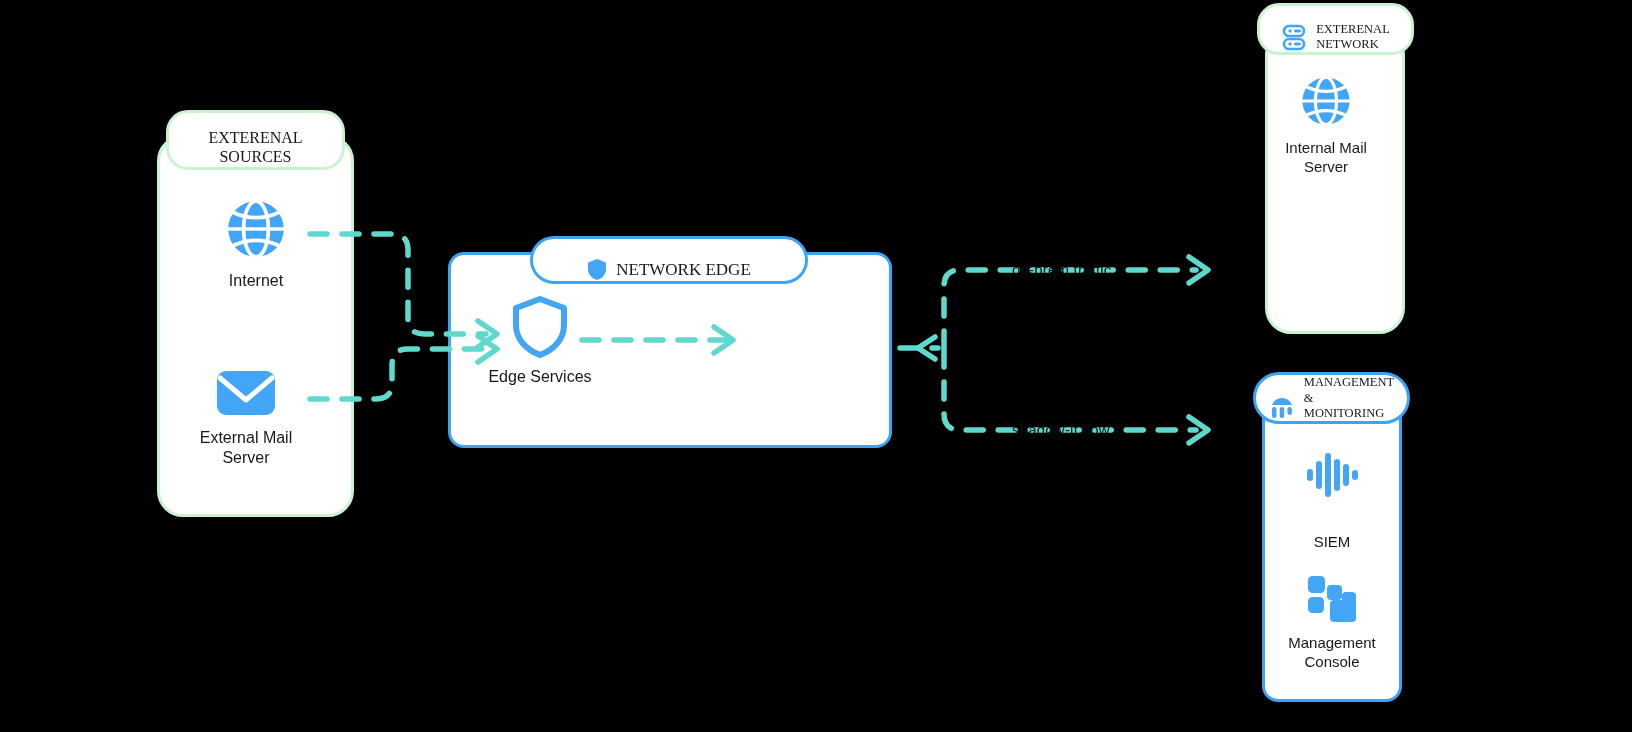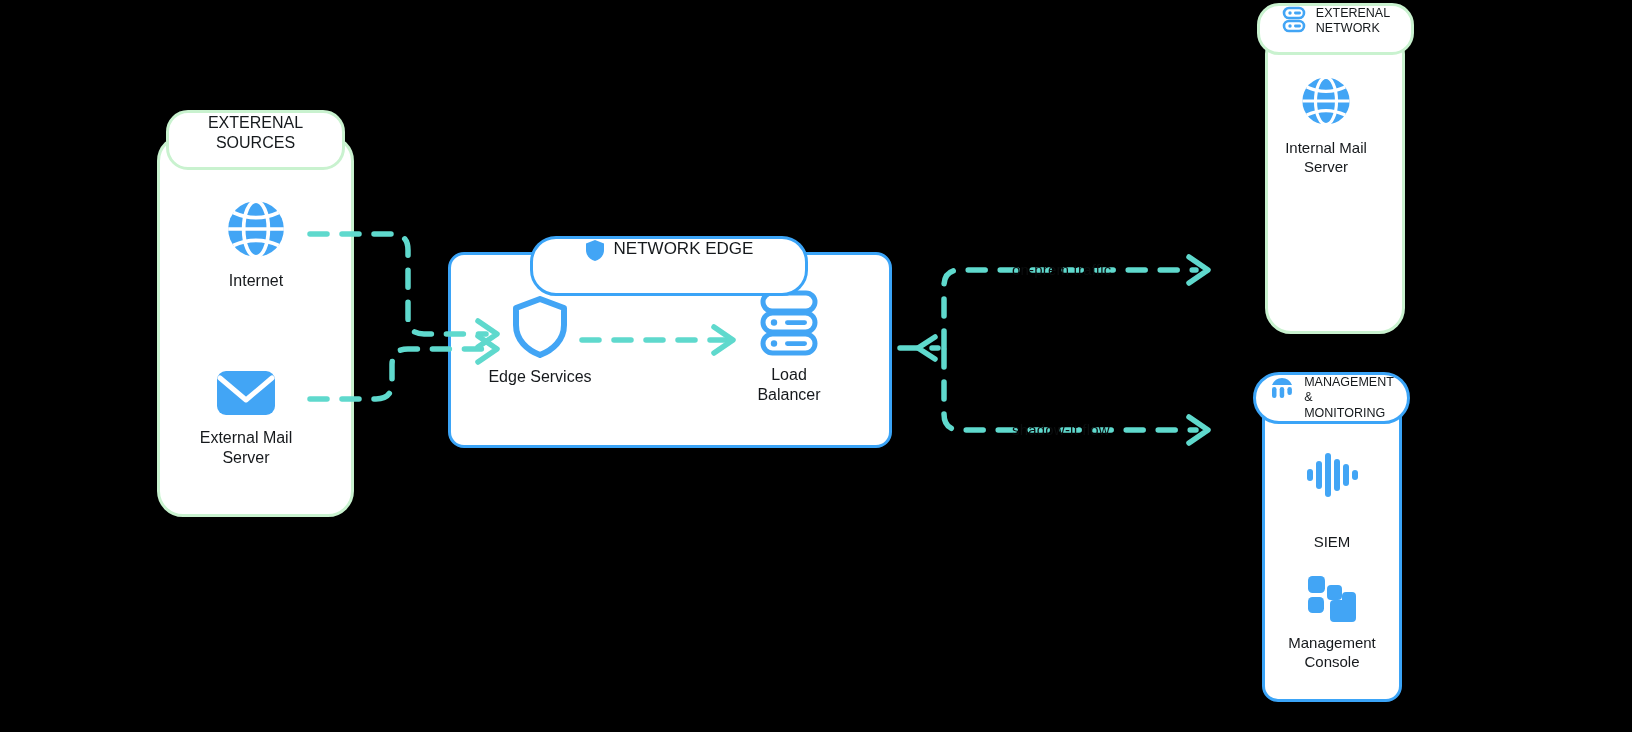--- a/index.html
+++ b/index.html
@@ -36,25 +36,26 @@
     border: 3px solid #3ba4f7;
     border-radius: 16px;
   }
 
   
   .pill {
     position: absolute;
     background: #ffffff;
     box-sizing: border-box;
     display: flex;
-    align-items: flex-start;
+    align-items: flex-end;
     justify-content: center;
     gap: 9px;
     padding: 0 16px;
     z-index: 6;
+    font-family: Liberation Serif, serif;
   }
   .pill-green {
     border: 3px solid #c9f2cf;
     border-radius: 22px;
   }
   .pill-blue {
     border: 3px solid #3ba4f7;
     border-radius: 26px;
   }
   .pill-label {
@@ -173,55 +174,38 @@
         <rect x="2" y="4" width="58" height="44" rx="9" fill="#42a5f5"></rect>
         <path d="M5,11 L31,33 L57,11" fill="none" stroke="#ffffff" stroke-width="5" stroke-linecap="round" stroke-linejoin="round"></path>
       </svg>
     </div>
     <div class="node-label" style="font-size:16px;">External Mail
 Server</div>
   </div>
 
   <div class="panel panel-blue" style="left:448px; top:252px; width:444px; height:196px;"></div>
 
-  <div class="pill pill-blue" style="left:530px; top:236px; width:278px; height:60px;">
+  <div class="pill pill-blue" style="left:530px; top:236px; width:278px; height:48px;">
     <span style="display:flex;">
       <svg width="20" height="23" viewBox="0 0 20 23">
         <path d="M10,1 L19,4.6 V11 C19,16.6 15,20.6 10,22 C5,20.6 1,16.6 1,11 V4.6 Z" fill="#42a5f5"></path>
       </svg>
     </span>
     <span class="pill-label" style="font-size:17px;">NETWORK EDGE</span>
   </div>
 
   <div class="node" style="left:470px; top:296px; width:140px;">
     <div class="node-icon">
       <svg width="56" height="62" viewBox="0 0 56 62">
         <path d="M28,3 L52,12 V29 C52,44 41,54 28,59 C15,54 4,44 4,29 V12 Z" fill="none" stroke="#42a5f5" stroke-width="6" stroke-linejoin="round"></path>
       </svg>
     </div>
     <div class="node-label" style="font-size:16px;">Edge Services</div>
   </div>
 
-  <div class="node" style="left:723px; top:290px; width:132px;">
-    <div class="node-icon">
-      <svg width="62" height="66" viewBox="0 0 62 66">
-        <g fill="none" stroke="#42a5f5" stroke-width="5" stroke-linejoin="round">
-          <rect x="5" y="3" width="52" height="18" rx="9"></rect>
-          <rect x="5" y="23" width="52" height="19" rx="9.5"></rect>
-          <rect x="5" y="44" width="52" height="19" rx="9.5"></rect>
-        </g>
-        <circle cx="16" cy="32.5" r="3.2" fill="#42a5f5"></circle>
-        <circle cx="16" cy="53.5" r="3.2" fill="#42a5f5"></circle>
-        <rect x="27" y="30.2" width="22" height="4.8" rx="2.4" fill="#42a5f5"></rect>
-        <rect x="27" y="51.2" width="22" height="4.8" rx="2.4" fill="#42a5f5"></rect>
-      </svg>
-    </div>
-    <div class="node-label" style="font-size:16px;">Load
-Balancer</div>
-  </div>
 
   <div class="panel panel-green" style="left:1265px; top:28px; width:140px; height:306px;"></div>
 
   <div class="pill pill-green" style="left:1257px; top:3px; width:157px; height:52px;">
     <span style="display:flex;">
       <svg width="26" height="28" viewBox="0 0 26 28">
         <g fill="none" stroke="#42a5f5" stroke-width="2.6" stroke-linejoin="round">
           <rect x="3" y="2" width="20" height="10" rx="5"></rect>
           <rect x="3" y="15" width="20" height="10" rx="5"></rect>
         </g>

